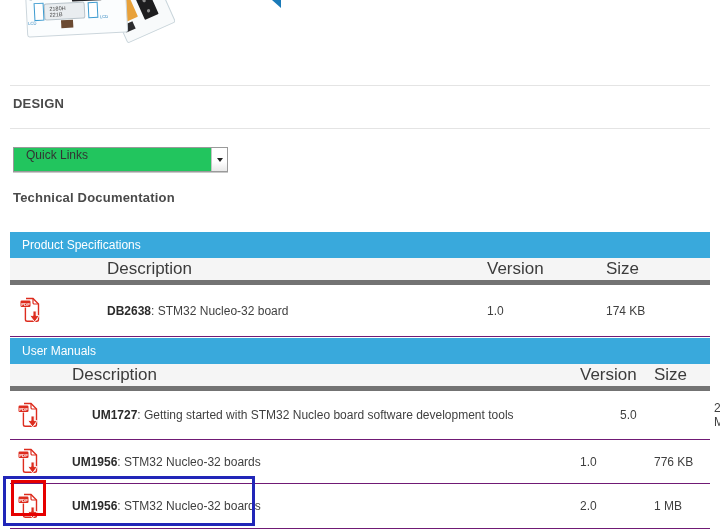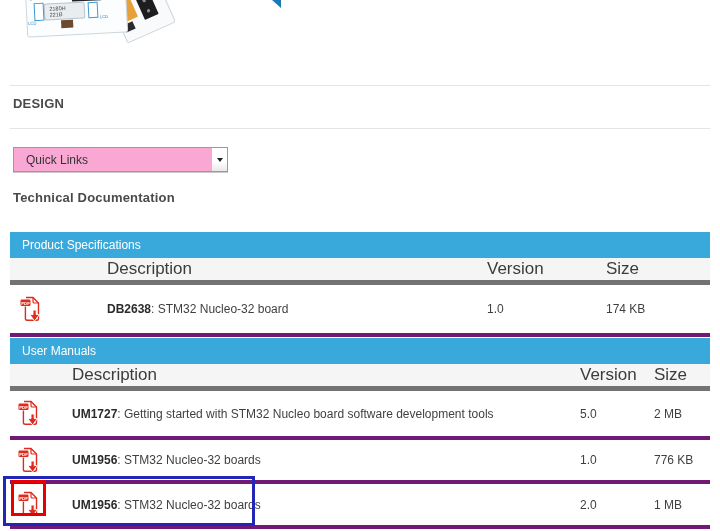--- a/index.html
+++ b/index.html
@@ -21,41 +21,41 @@
   .divider{position:absolute;left:10px;right:10px;height:1px;background:#e4e4e4;}
   .d1{top:85px;} .d2{top:128px;}
 
   .section-title{position:absolute;left:13px;font-size:13px;font-weight:bold;
     color:#4a4a4a;letter-spacing:.2px;}
   .design-title{top:96px;}
   .tech-title{top:190px;}
 
   
   .select{position:absolute;left:13px;top:147px;width:215px;height:25px;
-    border:1px solid #9a9a9a;background:#f9a8d4;display:flex;align-items:center;
+    border:1px solid #9a9a9a;background:#22c55e;display:flex;
     font-size:12px;color:#333;cursor:pointer;box-shadow:0 1px 0 #c9c9c9;}
   .select .sel-label{padding-left:12px;flex:1;}
   .select .sel-arrow{width:16px;height:23px;border-left:1px solid #c4c4c4;
     background:linear-gradient(#fff 60%,#e9e9e9);display:flex;align-items:center;justify-content:center;}
   .select .sel-arrow i{display:block;width:0;height:0;border-left:3.5px solid transparent;
     border-right:3.5px solid transparent;border-top:4px solid #222;}
 
   
   .doc-table{position:absolute;left:10px;width:700px;}
   .t1{top:232px;} .t2{top:338px;}
   .band{height:26px;background:var(--header-bg);color:#fff;font-size:12px;
     line-height:26px;padding-left:12px;}
   .cols{height:27px;background:#f5f5f5;border-bottom:5px solid #737373;
     display:grid;align-items:center;font-size:17px;color:#3c3c3c;}
   .row{display:grid;align-items:center;font-size:12px;color:#3f3f3f;
-    border-bottom:4px solid #701a75;background:#fff;}
+    border-bottom:1px solid #701a75;background:#fff;}
   .g1{grid-template-columns:97px 380px 119px 1fr;}
   .g2{grid-template-columns:62px 508px 74px 1fr;}
   .t1 .row{height:52px;}
-  .t2 .row-0{height:49px;} .t2 .row-1{height:44px;} .t2 .row-2{height:45px;}
+  .t2 .row-0{height:49px;gap:20px;} .t2 .row-1{height:44px;} .t2 .row-2{height:45px;}
   .cell-icon{justify-self:start;padding-left:10px;line-height:0;cursor:pointer;}
   .g2 .cell-icon{padding-left:8px;}
   .cell-desc{cursor:pointer;}
   .cell-desc b{color:#2b2b2b;}
   .doc-code{font-weight:bold;}
 
   
   .blue-box{position:absolute;left:3px;top:476px;width:252px;height:50px;
     border:3px solid var(--ann-blue);z-index:5;pointer-events:none;}
   .red-box{position:absolute;left:11px;top:480px;width:35px;height:36px;

